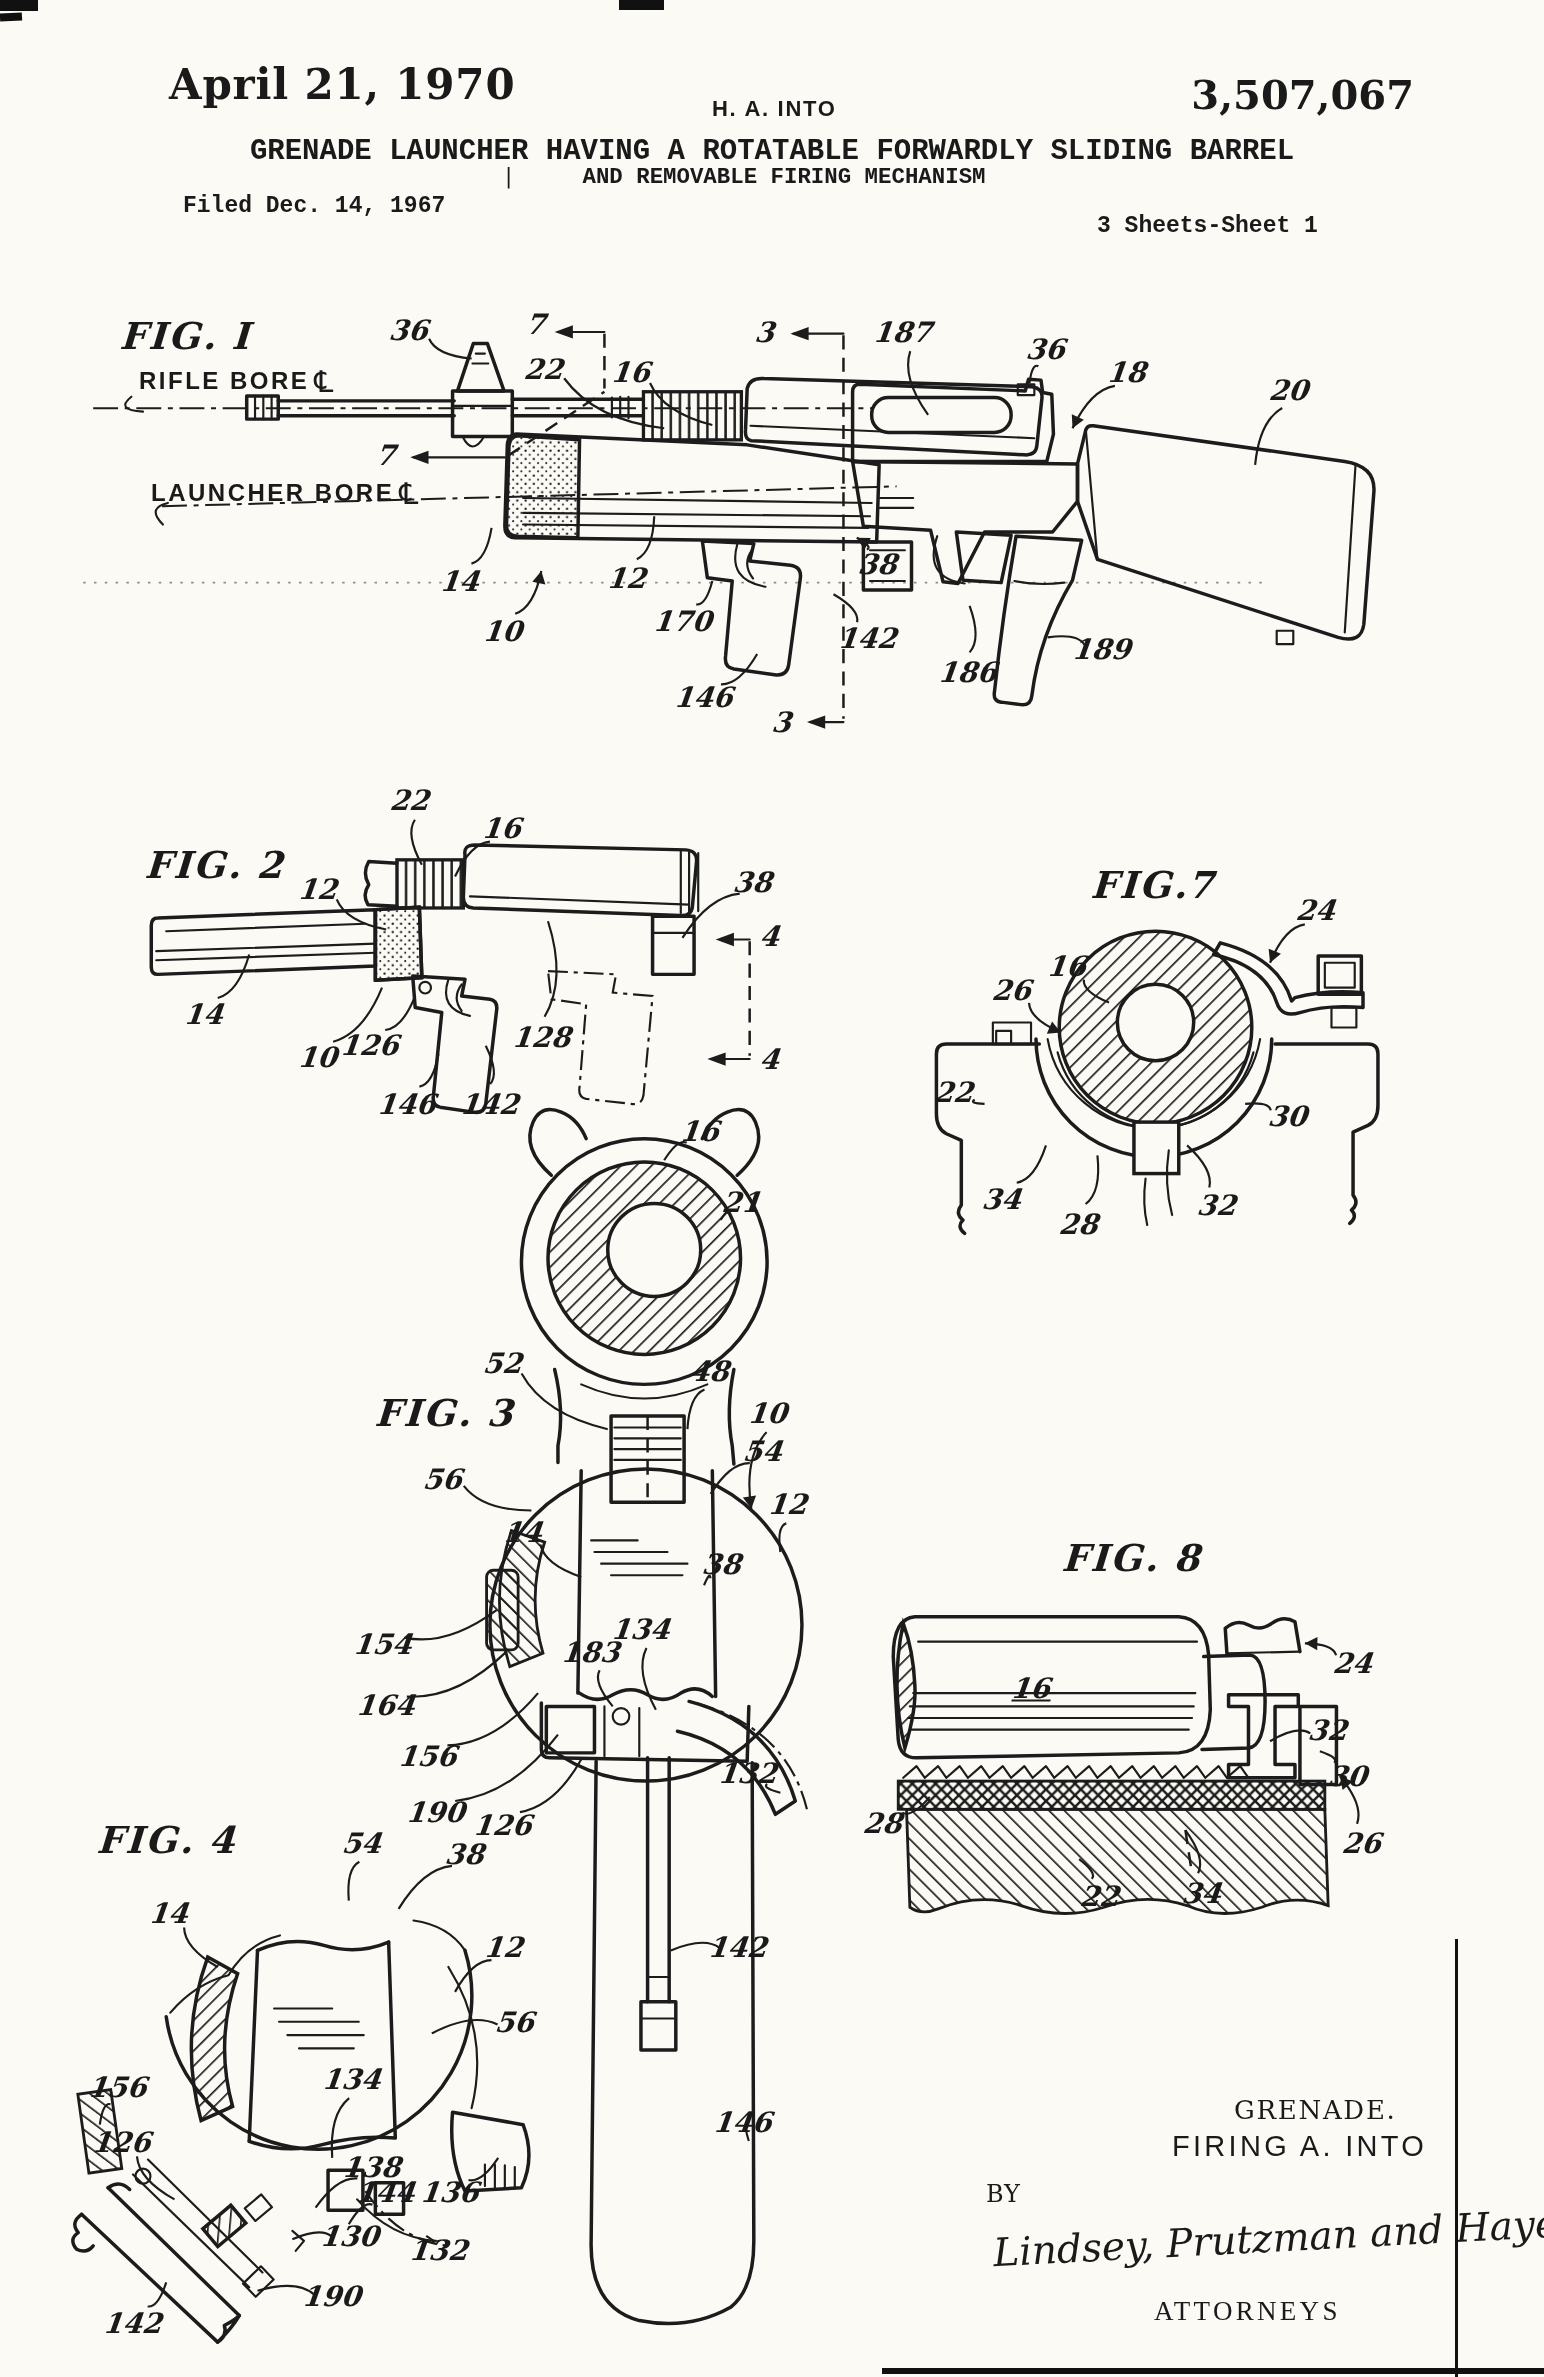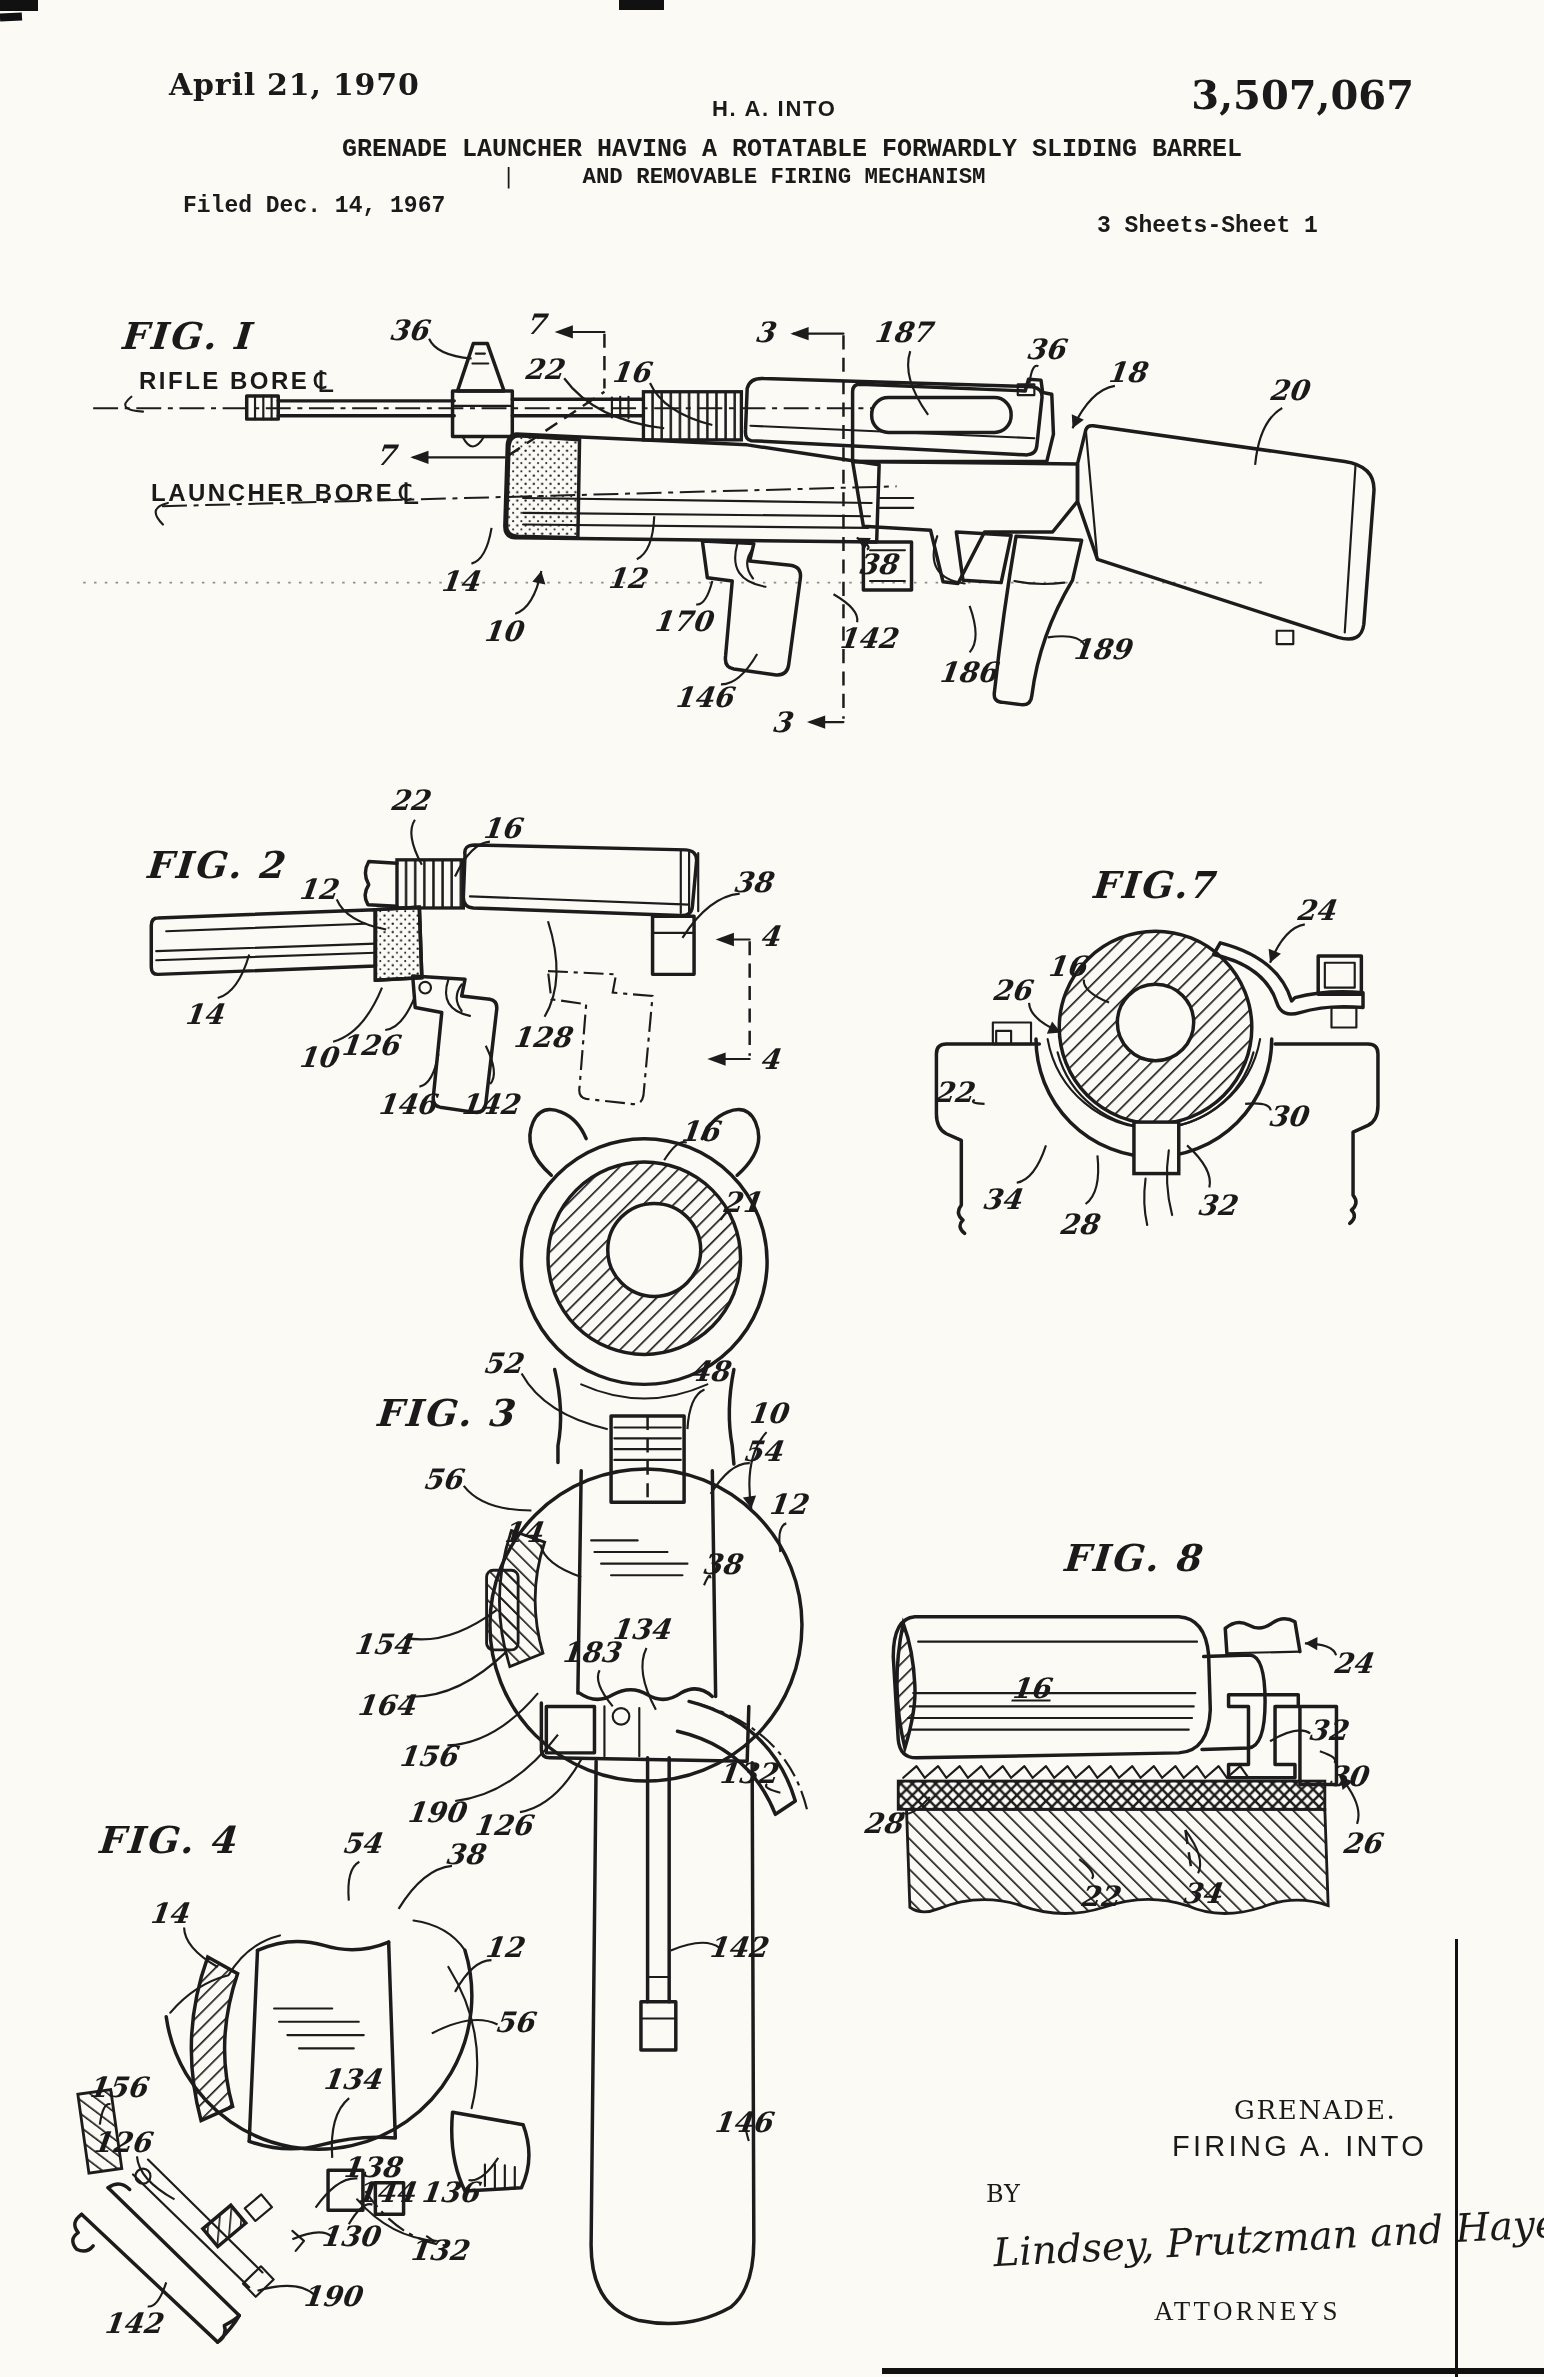--- a/index.html
+++ b/index.html
@@ -1,26 +1,26 @@
 <!DOCTYPE html>
 <html style="font-size:13.3px"><head>
 <meta charset="utf-8">
 <style>
   html,body{margin:0;padding:0;background:#9a9a9a;}
   .page{position:relative;width:1545px;height:2377px;background:#fbfaf5;overflow:hidden;
         font-family:"DejaVu Serif",serif;color:#1a1a1a;}
   
-  .hdr-date{position:absolute;left:169px;top:67px;font-family:"DejaVu Serif",serif;
-            font-weight:bold;font-size:30px;letter-spacing:0.8px;}
+  .hdr-date{position:absolute;left:169px;top:60px;font-family:"DejaVu Serif",serif;
+            font-weight:bold;font-size:42px;letter-spacing:0.8px;}
   .hdr-name{position:absolute;left:712px;top:96px;font-family:"Liberation Sans",sans-serif;
             font-weight:bold;font-size:22px;letter-spacing:1.7px;}
   .hdr-num{position:absolute;right:131px;top:71px;font-family:"DejaVu Serif",serif;
            font-weight:bold;font-size:40px;}
-  .hdr-t1{position:absolute;left:792px;top:135px;transform:translateX(-50%);
-          font-family:"Liberation Mono",monospace;font-weight:bold;font-size:25px;white-space:nowrap;text-align:right;}
+  .hdr-t1{position:absolute;left:772px;top:135px;transform:translateX(-50%);
+          font-family:"Liberation Mono",monospace;font-weight:bold;font-size:29px;white-space:nowrap;text-align:right;}
   .hdr-t2{position:absolute;left:784px;top:164px;transform:translateX(-50%);
           font-family:"Liberation Mono",monospace;font-weight:bold;font-size:22.4px;white-space:nowrap;}
   .hdr-tick{position:absolute;left:505px;top:163px;font-size:21.6px;font-family:"DejaVu Sans",sans-serif;}
   .hdr-filed{position:absolute;left:183px;top:193px;font-family:"Liberation Mono",monospace;
              font-weight:bold;font-size:23px;}
   .hdr-sheet{position:absolute;left:1097px;top:213px;font-family:"Liberation Mono",monospace;
              font-weight:bold;font-size:23px;}
   
   .figlabel{position:absolute;font-family:"DejaVu Serif",serif;font-style:italic;font-weight:700;
             font-size:37px;letter-spacing:2.5px;transform:skewX(-6deg);white-space:nowrap;}

